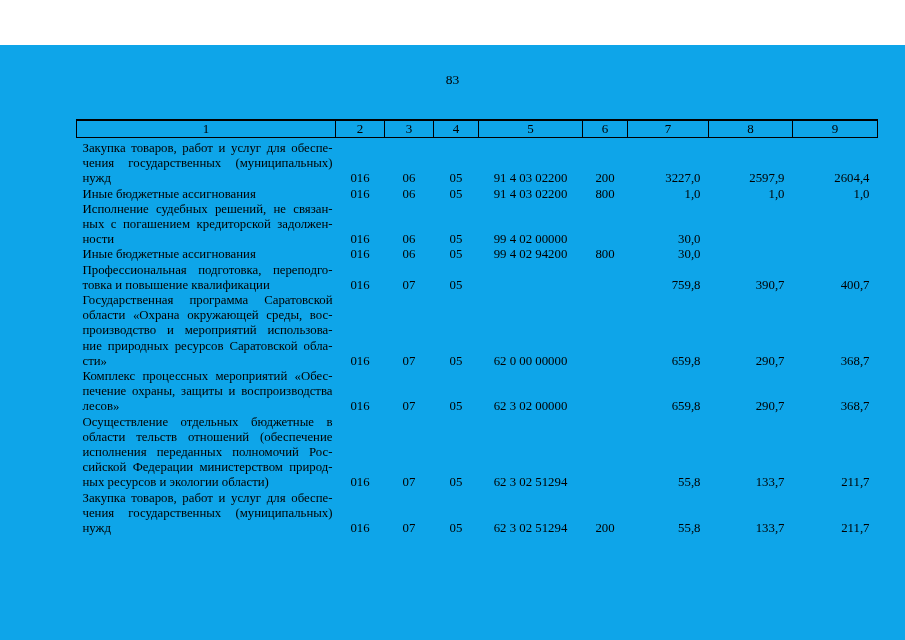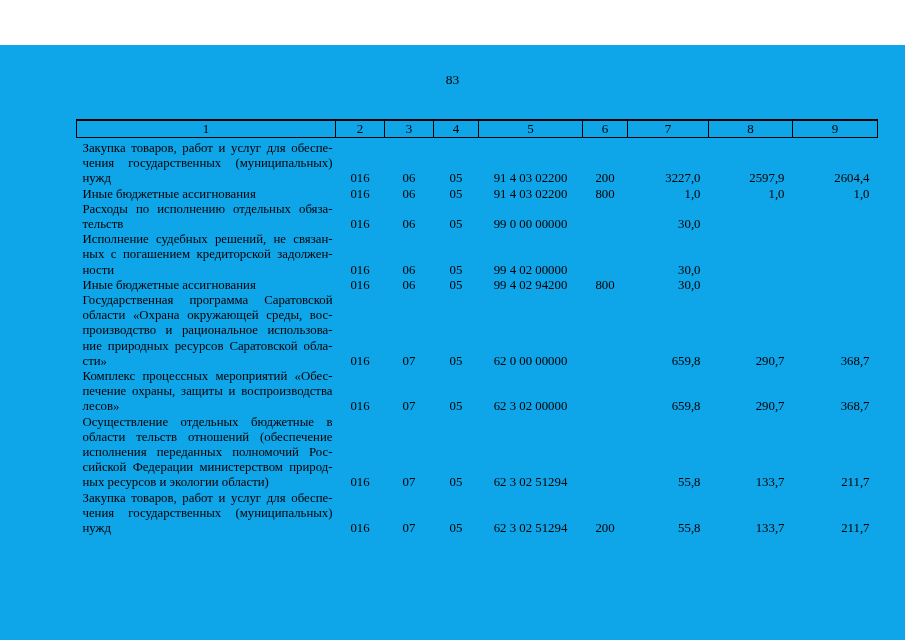--- a/index.html
+++ b/index.html
@@ -120,34 +120,20 @@
           <td class="num">06</td>
           <td class="num">05</td>
           <td class="num">91 4 03 02200</td>
           <td class="num">800</td>
           <td class="amt">1,0</td>
           <td class="amt">1,0</td>
           <td class="amt">1,0</td>
         </tr>
         <tr>
           <td class="c1">
-            <div class="jline">Расходы по исполнению отдельных обяза-</div>
-            <div class="lline">тельств</div>
-          </td>
-          <td class="num">016</td>
-          <td class="num">06</td>
-          <td class="num">05</td>
-          <td class="num">99 0 00 00000</td>
-          <td class="num"></td>
-          <td class="amt">30,0</td>
-          <td class="amt"></td>
-          <td class="amt"></td>
-        </tr>
-        <tr>
-          <td class="c1">
             <div class="jline">Исполнение судебных решений, не связан-</div>
             <div class="jline">ных с погашением кредиторской задолжен-</div>
             <div class="lline">ности</div>
           </td>
           <td class="num">016</td>
           <td class="num">06</td>
           <td class="num">05</td>
           <td class="num">99 4 02 00000</td>
           <td class="num"></td>
           <td class="amt">30,0</td>
@@ -162,23 +148,37 @@
           <td class="num">06</td>
           <td class="num">05</td>
           <td class="num">99 4 02 94200</td>
           <td class="num">800</td>
           <td class="amt">30,0</td>
           <td class="amt"></td>
           <td class="amt"></td>
         </tr>
         <tr>
           <td class="c1">
+            <div class="jline">Профессиональная подготовка, переподго-</div>
+            <div class="lline">товка и повышение квалификации</div>
+          </td>
+          <td class="num">016</td>
+          <td class="num">07</td>
+          <td class="num">05</td>
+          <td class="num"></td>
+          <td class="num"></td>
+          <td class="amt">759,8</td>
+          <td class="amt">390,7</td>
+          <td class="amt">400,7</td>
+        </tr>
+        <tr>
+          <td class="c1">
             <div class="jline">Государственная программа Саратовской</div>
             <div class="jline">области «Охрана окружающей среды, вос-</div>
-            <div class="jline">производство и рациональное использова-</div>
+            <div class="jline">производство и мероприятий использова-</div>
             <div class="jline">ние природных ресурсов Саратовской обла-</div>
             <div class="lline">сти»</div>
           </td>
           <td class="num">016</td>
           <td class="num">07</td>
           <td class="num">05</td>
           <td class="num">62 0 00 00000</td>
           <td class="num"></td>
           <td class="amt">659,8</td>
           <td class="amt">290,7</td>

